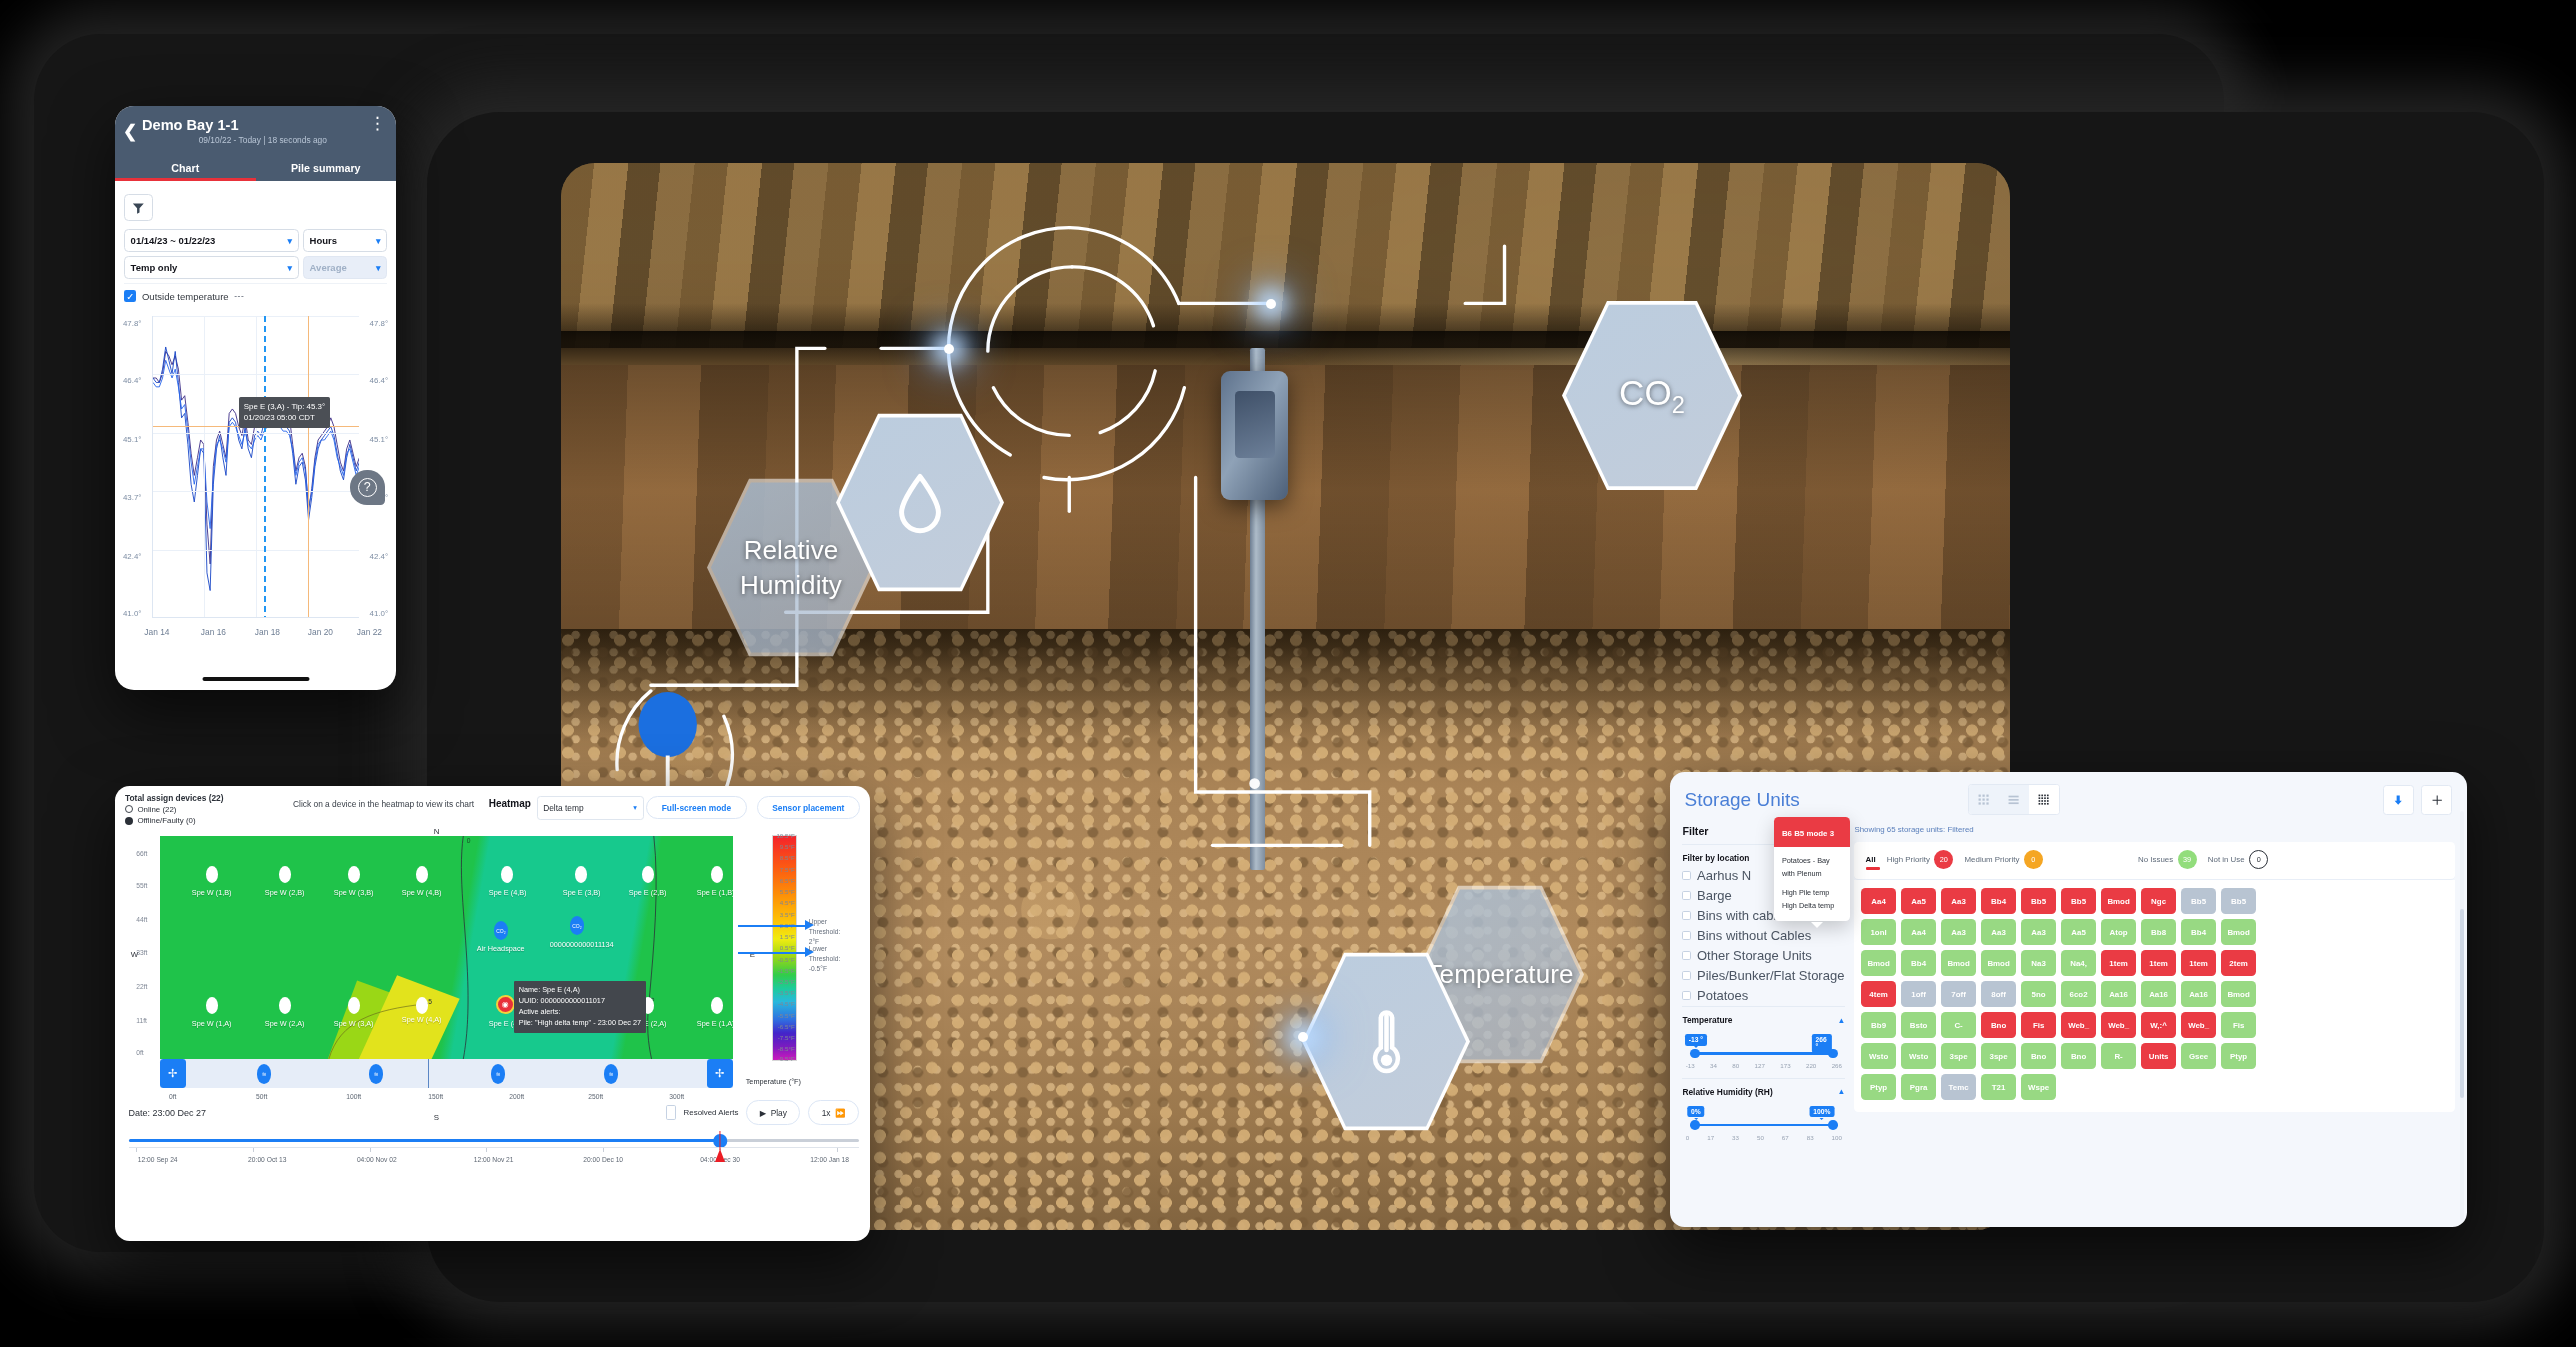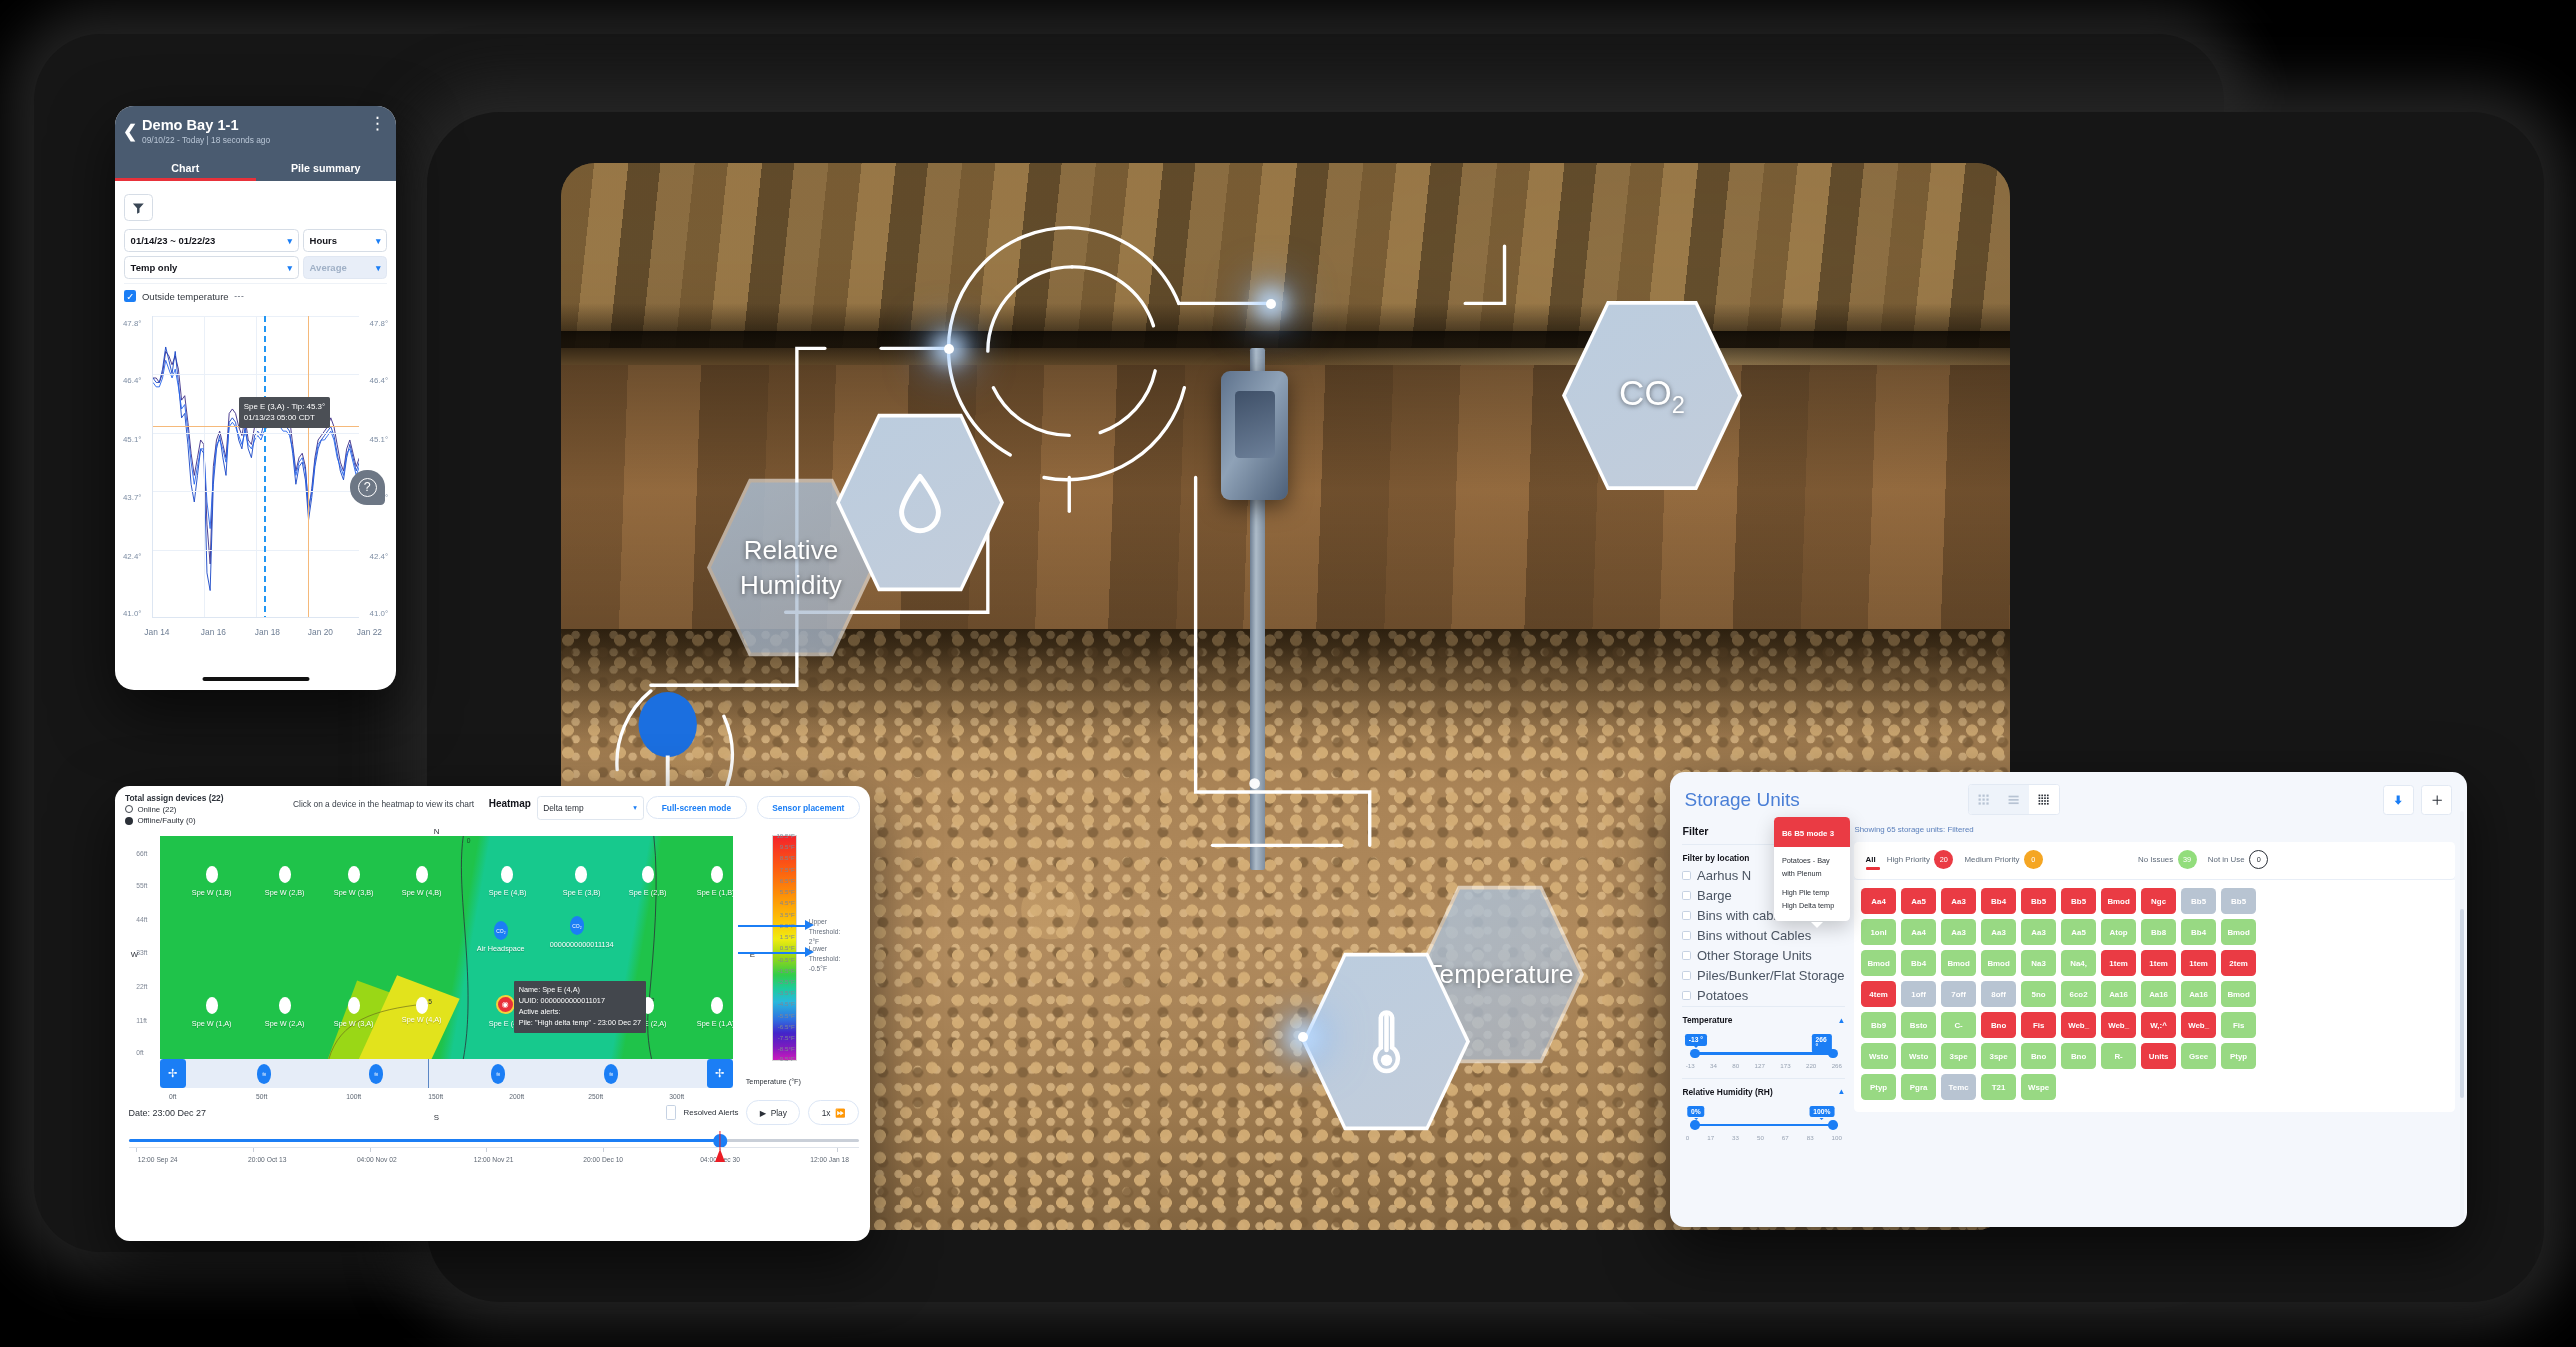--- a/index.html
+++ b/index.html
@@ -124,21 +124,21 @@
     box-shadow: 0 22.5px 62px rgba(0,0,0,.62);
     overflow:hidden;
   }
 
   
   .mobile { left: 115px; top: 106px; width: 281px; height: 584px; border-radius: 19px; }
   .m-head { background:#4a5b70; padding: 11.2px 12.4px 9px 12.4px; position:relative; }
   .m-back { position:absolute; left: 7.9px; top: 14.6px; color:#fff; font-size: 17px; font-weight:700; }
   .m-kebab { position:absolute; right: 10px; top: 12.4px; color:#fff; font-size: 17px; line-height: .7; letter-spacing:0; }
   .m-title { color:#fff; font-size: 14.6px; font-weight:700; margin-left: 14.6px; }
-  .m-sub { color:#b9c6d6; font-size: 8.4px; margin-left: 14.6px; margin-top: 2.2px; }
+  .m-sub { color:#b9c6d6; font-size: 8.4px; margin-left: 14.6px; margin-top: 2.2px; text-align: center; }
   .m-tabs { display:flex; background:#4a5b70; }
   .m-tab { flex:1; text-align:center; color:#fff; font-size:10.7px; font-weight:700; padding: 7.9px 0 6.7px; position:relative; }
   .m-tab.active:after{ content:""; position:absolute; left:0; right:0; bottom:0; height:3.4px; background:#e8313a; }
   .m-body { background:#fff; padding: 7.9px 9px 0 9px; }
   .filter-btn{
     width: 29px; height: 27px; border:0.6px solid #d6dde6; border-radius:4.5px;
     display:flex; align-items:center; justify-content:center; margin: 5.6px 0 7.9px 0;
   }
   .selrow{ display:flex; gap: 4.5px; margin-bottom: 4.5px; }
   .sel{
@@ -483,21 +483,21 @@
           <div class="cursor" style="left: 54%;"></div>
           <svg id="mchart-svg" width="100%" height="100%" viewBox="0 0 100 100" preserveAspectRatio="none">
               <polyline points="0.00,20.59 1.54,20.59 3.08,22.06 4.62,19.12 6.15,11.76 7.69,13.24 9.23,16.18 10.77,13.24 12.31,17.65 13.85,27.94 15.38,26.47 16.92,35.29 18.46,45.59 20.00,52.94 21.54,47.06 23.08,41.18 24.62,42.65 26.15,69.12 27.69,82.35 29.23,50.00 30.77,41.18 32.31,38.24 33.85,42.65 35.38,47.06 36.92,32.35 38.46,30.88 40.00,32.35 41.54,36.76 43.08,39.71 44.62,33.82 46.15,41.18 47.69,42.65 49.23,36.76 50.77,35.29 52.31,36.76 53.85,32.35 55.38,30.88 56.92,30.88 58.46,29.41 60.00,27.94 61.54,29.41 63.08,30.88 64.62,32.35 66.15,33.82 67.69,42.65 69.23,51.47 70.77,47.06 72.31,45.59 73.85,50.00 75.38,64.71 76.92,57.35 78.46,47.06 80.00,41.18 81.54,39.71 83.08,38.24 84.62,36.76 86.15,33.82 87.69,36.76 89.23,42.65 90.77,48.53 92.31,51.47 93.85,44.12 95.38,41.18 96.92,45.59 98.46,50.00 100.00,47.06" fill="none" stroke="#3b2b86" stroke-width="0.9" vector-effect="non-scaling-stroke"></polyline>
               <polyline points="0.00,20.59 1.54,22.06 3.08,22.06 4.62,17.65 6.15,10.29 7.69,14.71 9.23,19.12 10.77,11.76 12.31,22.06 13.85,33.82 15.38,32.35 16.92,42.65 18.46,55.88 20.00,61.76 21.54,52.94 23.08,44.12 24.62,45.59 26.15,85.29 27.69,91.18 29.23,55.88 30.77,44.12 32.31,39.71 33.85,47.06 35.38,52.94 36.92,35.29 38.46,33.82 40.00,35.29 41.54,41.18 43.08,44.12 44.62,36.76 46.15,44.12 47.69,47.06 49.23,39.71 50.77,38.24 52.31,39.71 53.85,35.29 55.38,33.82 56.92,33.82 58.46,32.35 60.00,32.35 61.54,33.82 63.08,35.29 64.62,36.76 66.15,38.24 67.69,45.59 69.23,55.88 70.77,50.00 72.31,48.53 73.85,54.41 75.38,67.65 76.92,60.29 78.46,50.00 80.00,44.12 81.54,41.18 83.08,39.71 84.62,38.24 86.15,36.76 87.69,39.71 89.23,45.59 90.77,51.47 92.31,54.41 93.85,47.06 95.38,42.65 96.92,47.06 98.46,51.47 100.00,48.53" fill="none" stroke="#1645c6" stroke-width="0.9" vector-effect="non-scaling-stroke"></polyline>
               <polyline points="0.00,22.06 1.54,23.53 3.08,23.53 4.62,20.59 6.15,14.71 7.69,17.65 9.23,20.59 10.77,17.65 12.31,23.53 13.85,30.88 15.38,29.41 16.92,38.24 18.46,48.53 20.00,55.88 21.54,50.00 23.08,44.12 24.62,44.12 26.15,61.76 27.69,70.59 29.23,52.94 30.77,42.65 32.31,41.18 33.85,44.12 35.38,48.53 36.92,36.76 38.46,35.29 40.00,36.76 41.54,39.71 43.08,42.65 44.62,38.24 46.15,42.65 47.69,44.12 49.23,41.18 50.77,39.71 52.31,41.18 53.85,38.24 55.38,36.76 56.92,36.76 58.46,35.29 60.00,35.29 61.54,36.76 63.08,38.24 64.62,38.24 66.15,39.71 67.69,44.12 69.23,52.94 70.77,48.53 72.31,47.06 73.85,51.47 75.38,63.24 76.92,58.82 78.46,48.53 80.00,42.65 81.54,41.18 83.08,41.18 84.62,39.71 86.15,38.24 87.69,41.18 89.23,47.06 90.77,50.00 92.31,52.94 93.85,45.59 95.38,44.12 96.92,48.53 98.46,52.94 100.00,50.00" fill="none" stroke="#2563eb" stroke-width="0.9" vector-effect="non-scaling-stroke"></polyline>
             </svg>
         </div>
 
         <div class="tipbox" style="left: 117px; top: 89px;">
           <div>Spe E (3,A) - Tip: 45.3°</div>
-          <div>01/13/23 05:00  CDT</div>
+          <div>01/20/23 05:00  CDT</div>
         </div>
 
         <div class="xlab" style="left: 22.5px;">Jan 14</div>
         <div class="xlab" style="left: 79px;">Jan 16</div>
         <div class="xlab" style="left: 133px;">Jan 18</div>
         <div class="xlab" style="left: 186px;">Jan 20</div>
         <div class="xlab" style="left: 235px;">Jan 22</div>
 
         <div class="helpbub">
           <span>?</span>

